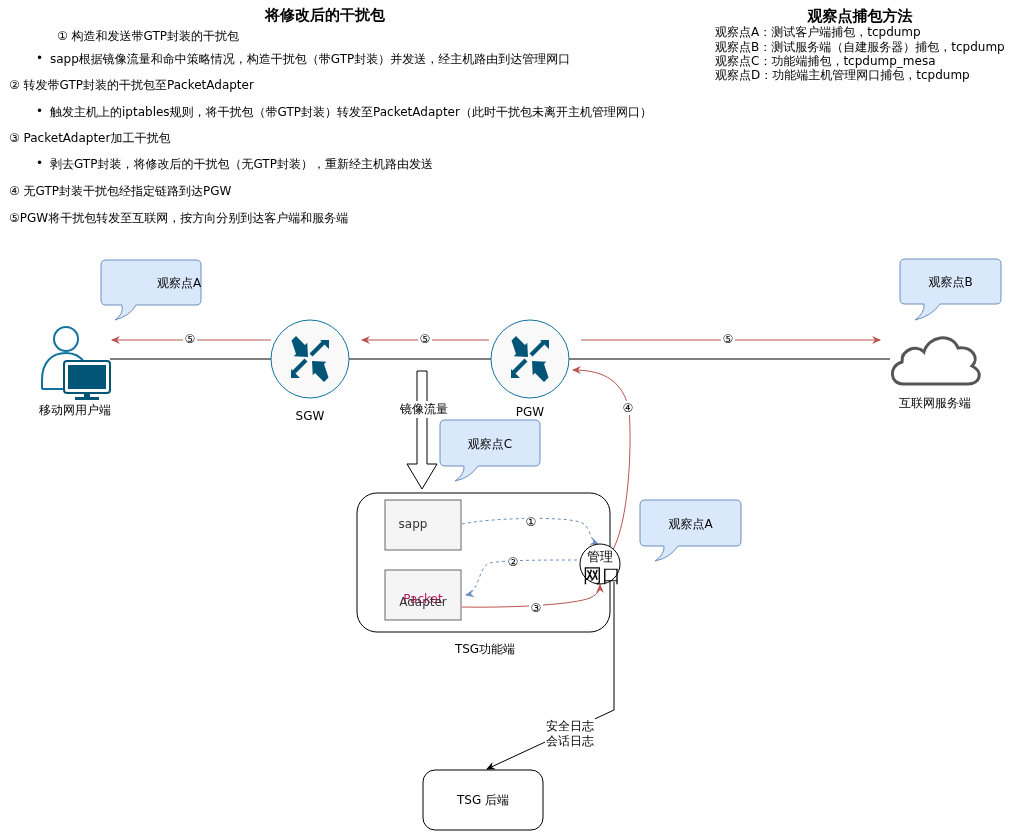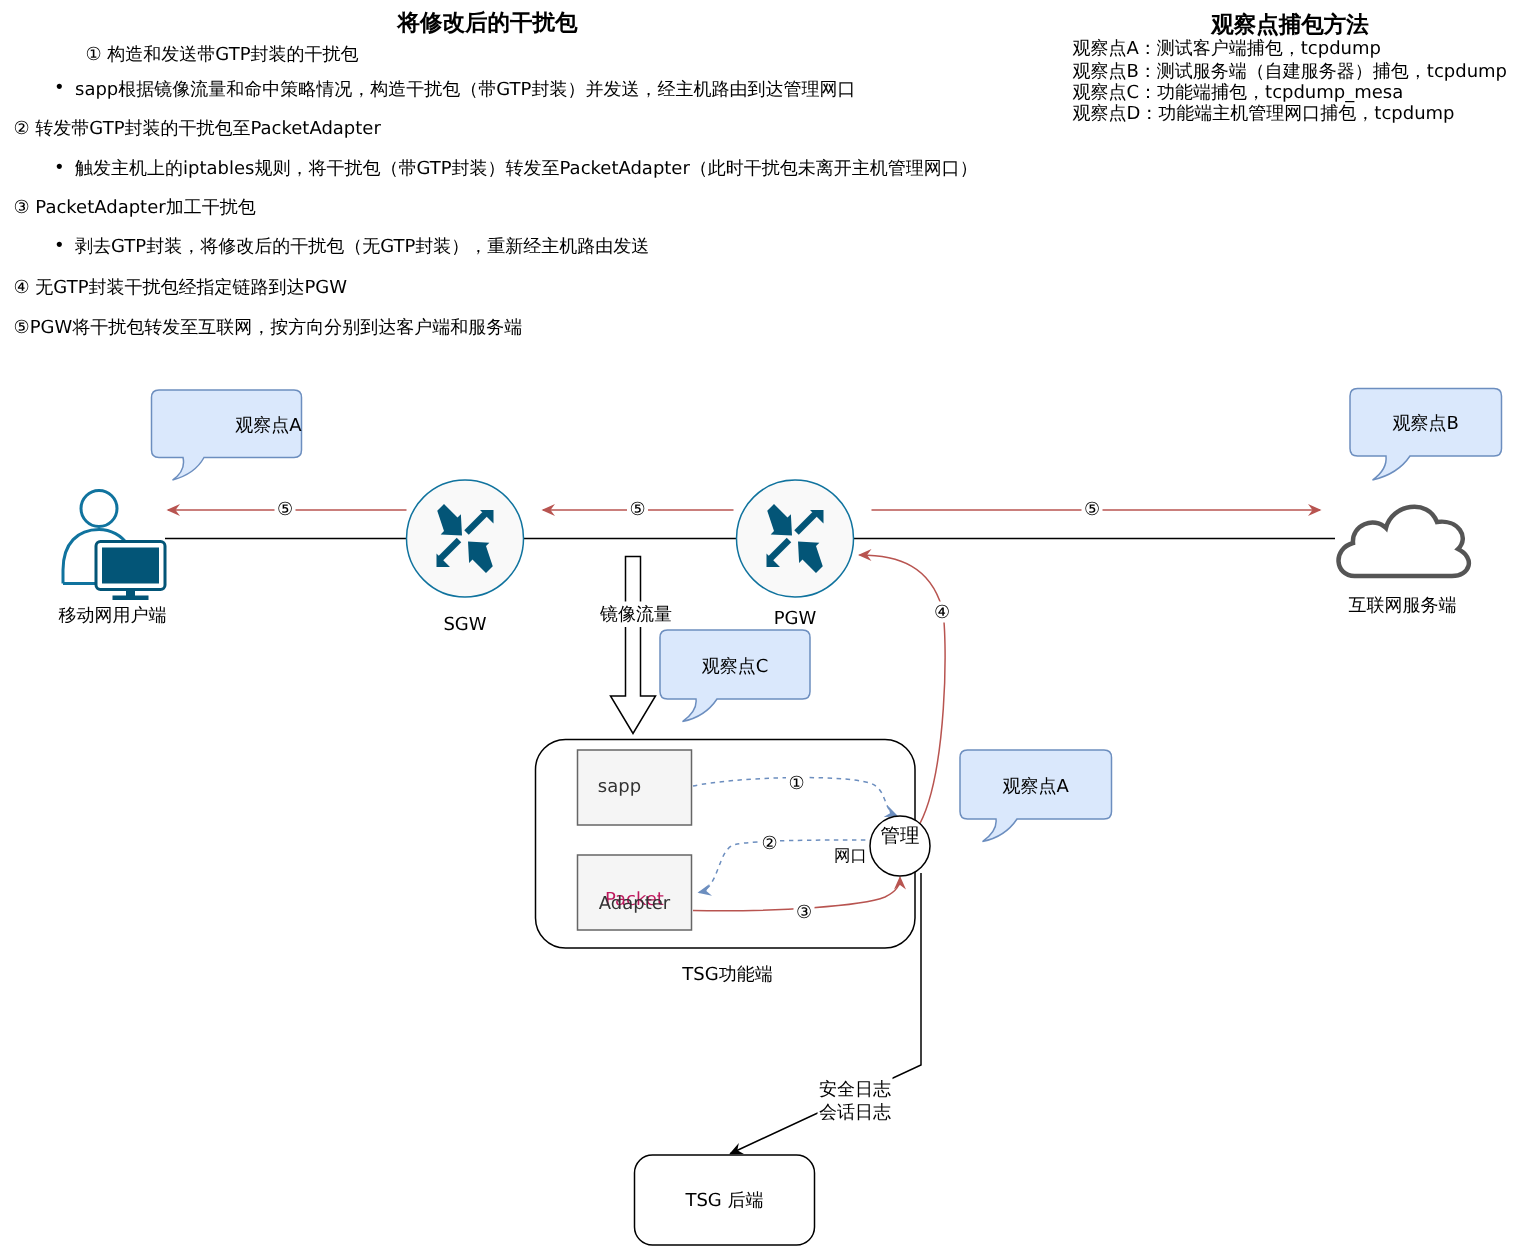--- a/index.html
+++ b/index.html
@@ -142,20 +142,20 @@
 
 <div class="abs label" style="left:385px; top:517px; width:56px; color:#333;">sapp</div>
 <div class="abs label" style="left:385px; top:592px; width:76px; color:#be185d;">Packet</div>
 <div class="abs label" style="left:385px; top:595px; width:76px; color:#333;">Adapter</div>
 
 <div class="abs label" style="left:524px; top:515px; width:14px; background:#fff;">①</div>
 <div class="abs label" style="left:506px; top:555px; width:14px; background:#fff;">②</div>
 <div class="abs label" style="left:529px; top:601px; width:14px; background:#fff;">③</div>
 
 <div class="abs label" style="left:583px; top:548px; width:34px; font-size:13px;">管理</div>
-<div class="abs label" style="left:550px; top:563px; width:34px; font-size:11px;">网口</div>
+<div class="abs label" style="left:583px; top:563px; width:34px; font-size:19px;">网口</div>
 
 <div class="abs label" style="left:440px; top:641px; width:90px;">TSG功能端</div>
 
 <div class="abs label" style="left:545px; top:718px; width:50px; background:#fff;">安全日志</div>
 <div class="abs label" style="left:545px; top:733px; width:50px; background:#fff;">会话日志</div>
 
 <div class="abs label" style="left:423px; top:792px; width:120px;">TSG 后端</div>
 
 </body></html>

